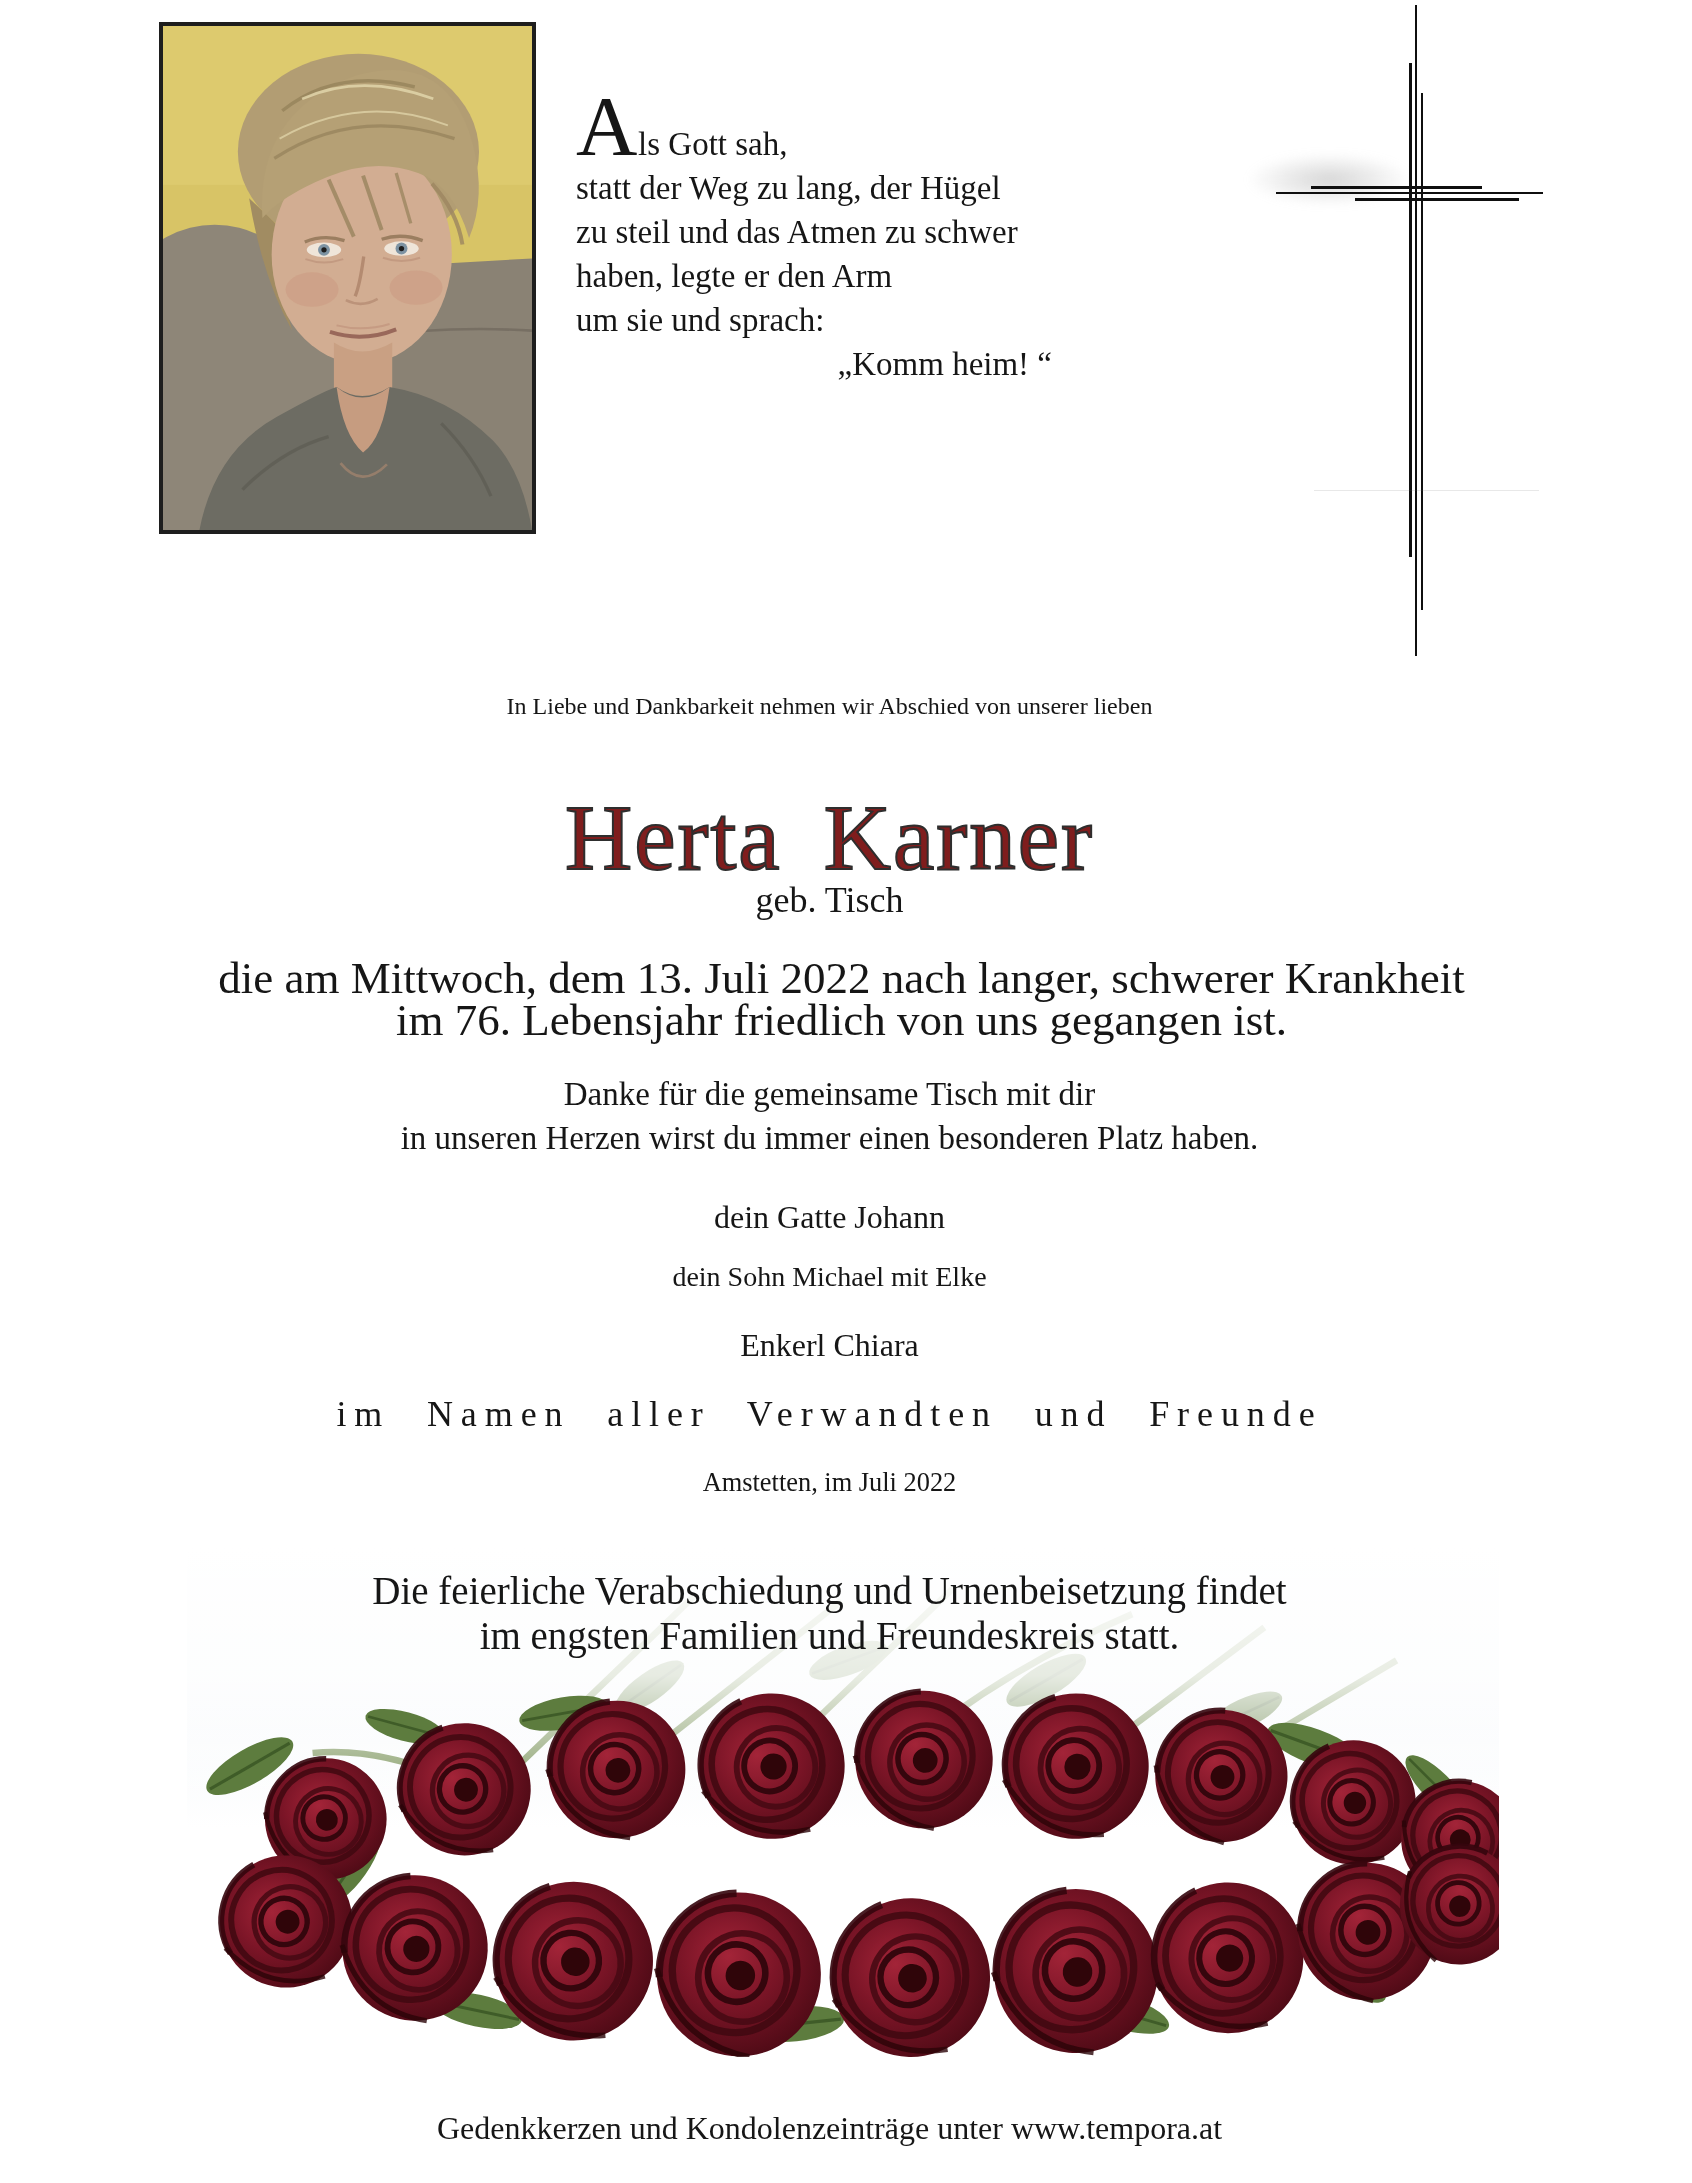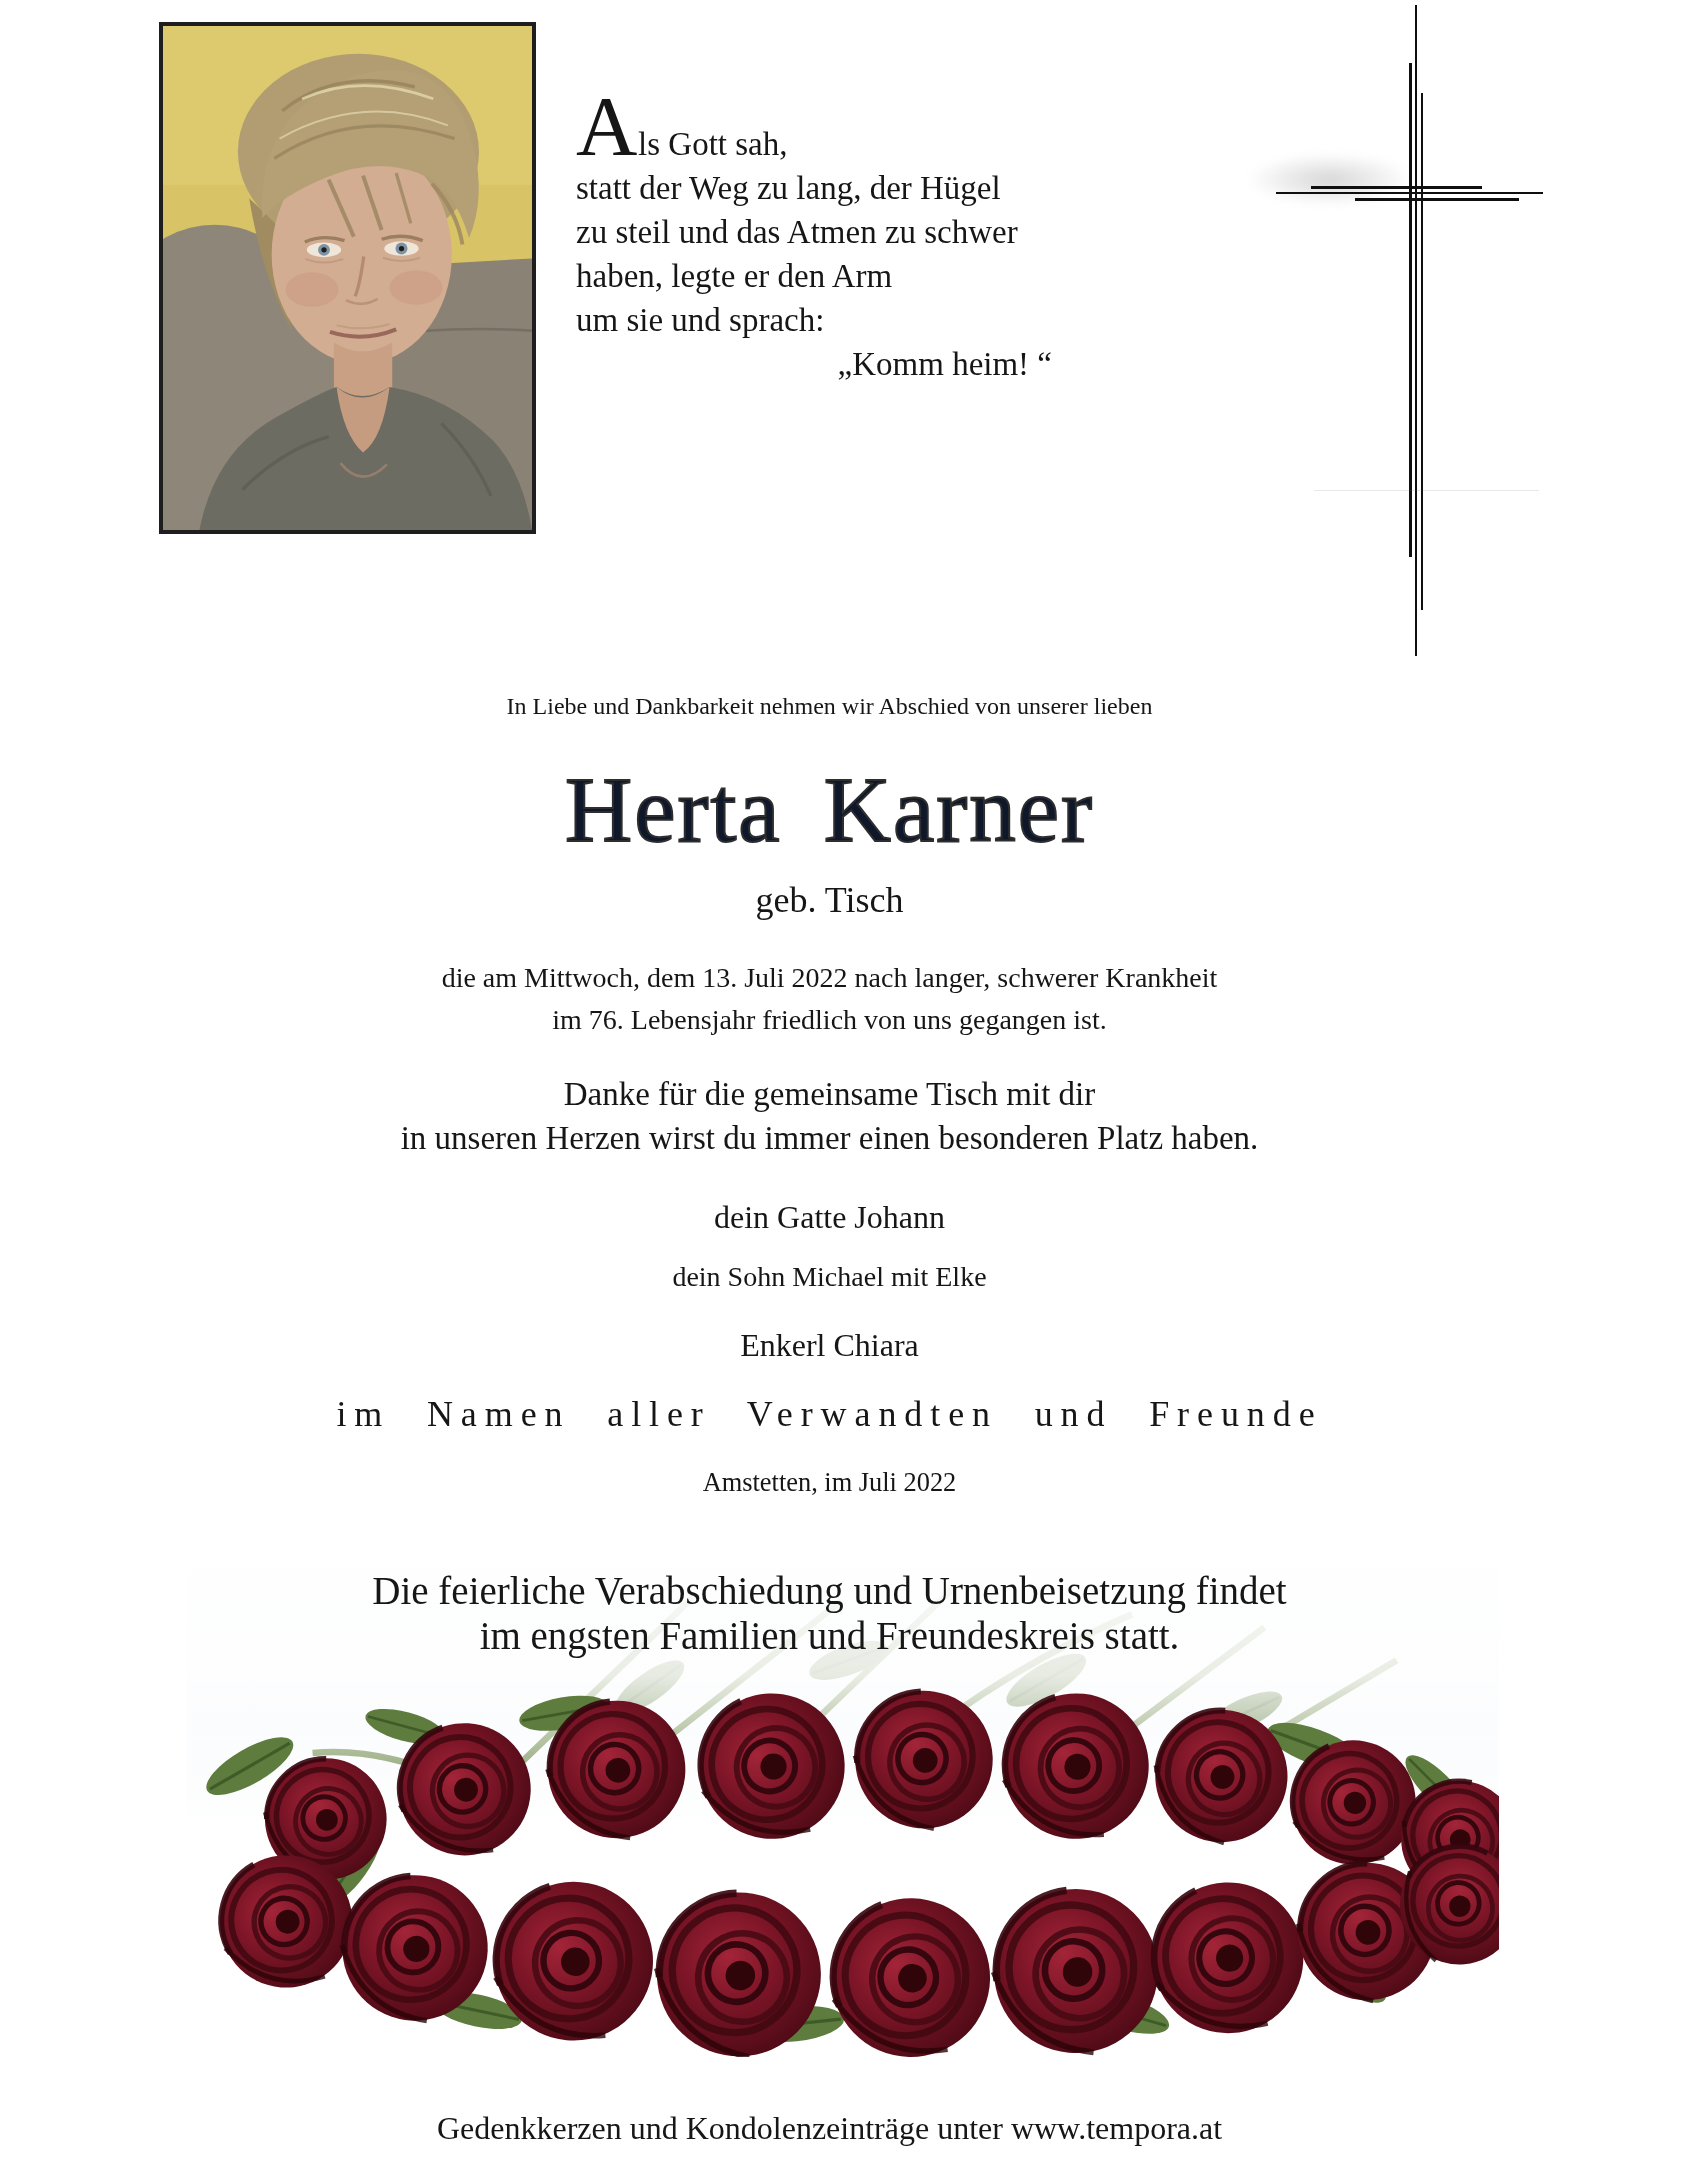--- a/index.html
+++ b/index.html
@@ -20,25 +20,25 @@
   .xline{position:absolute;background:#0f0f0f;}
   .smudge{position:absolute;left:1247px;top:153px;width:165px;height:53px;
           background:radial-gradient(closest-side,rgba(175,175,175,.5),rgba(255,255,255,0));
           filter:blur(4px);}
   .faintline{position:absolute;left:1314px;top:490px;width:225px;height:1.3px;
              background:rgba(110,110,110,.16);}
 
   
   .cblock{position:absolute;left:0;width:1659px;text-align:center;}
   .intro{top:693px;font-size:24px;}
-  .name{top:761px;font-size:93px;line-height:1.05;color:#0f172a;
+  .name{top:789px;font-size:93px;line-height:1.05;color:#7f1d1d;
         -webkit-text-stroke:2px #2e2e2e;text-shadow:0 0 0.7px #444;
         letter-spacing:2px;word-spacing:17px;}
   .maiden{top:879px;font-size:36px;}
-  .death{top:957px;font-size:28px;line-height:42px;}
+  .death{top:957px;font-size:45px;line-height:42px;padding-left:12px;}
   .thanks{top:1072px;font-size:33px;line-height:44px;}
   .mourner1{top:1199px;font-size:32px;}
   .mourner2{top:1261px;font-size:28px;}
   .mourner3{top:1327px;font-size:32px;}
   .innameof{top:1393px;font-size:36px;letter-spacing:.22em;word-spacing:.55em;}
   .placedate{top:1467px;font-size:26.4px;}
   .funeral{top:1568px;font-size:39px;line-height:45px;z-index:3;}
   .footerline{top:2110px;font-size:32px;}
 
   

